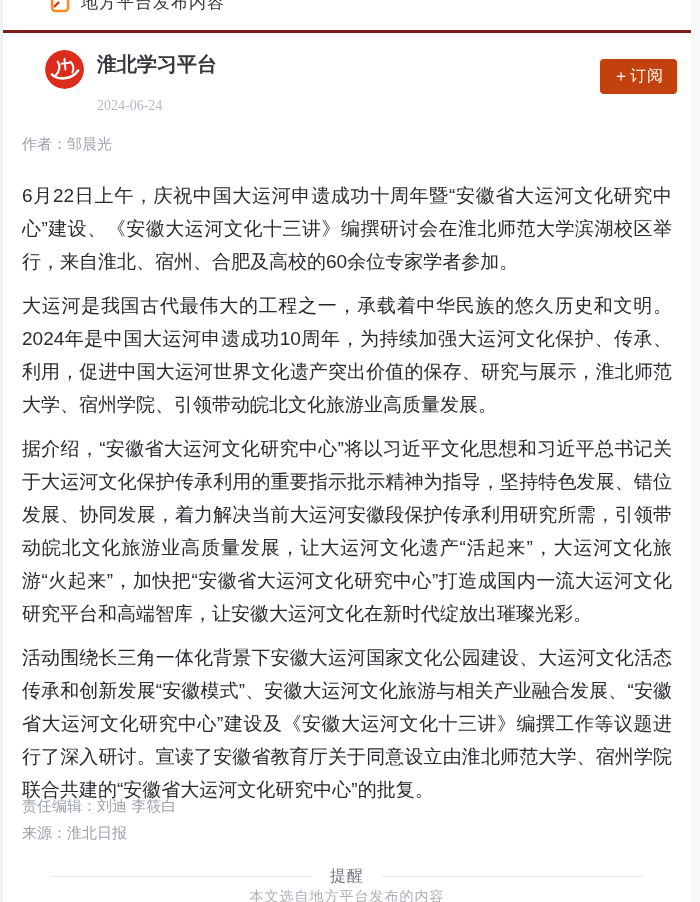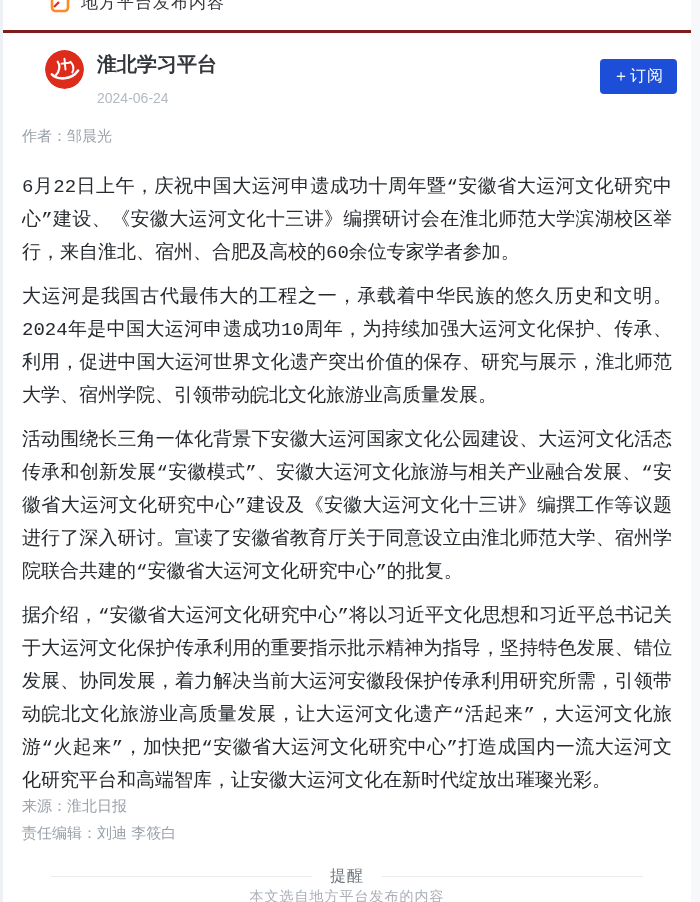--- a/index.html
+++ b/index.html
@@ -16,34 +16,34 @@
   
   .header{height:30px;overflow:hidden;border-bottom:3px solid #7f1d1d;}
   .header-inner{display:flex;align-items:center;gap:11px;margin-top:-9px;padding-left:47px;}
   .hdr-icon{width:20px;height:20px;display:inline-block;flex:0 0 auto;}
   .hdr-label{font-size:17px;color:#33363a;letter-spacing:1px;}
   
   .publisher{position:relative;margin-top:17px;padding-left:42px;display:flex;align-items:flex-start;}
   .avatar{width:39px;height:39px;border-radius:50%;overflow:hidden;flex:0 0 auto;cursor:pointer;}
   .pub-meta{margin-left:13px;padding-top:1px;}
   .pub-name{font-size:20px;font-weight:bold;color:#33363a;cursor:pointer;}
-  .pub-date{font-size:14px;color:#b3b9c2;margin-top:12px;}
+  .pub-date{font-size:14px;color:#b3b9c2;margin-top:20px;font-family:Liberation Serif, serif;}
   .subscribe{
     position:absolute;right:14px;top:9px;
-    background:#1d4ed8;color:#ffffff;border:none;border-radius:4px;
+    background:#c2410c;color:#ffffff;border:none;border-radius:4px;
     font-size:16px;padding:7px 13px;cursor:pointer;
     font-family:inherit;letter-spacing:1px;
   }
   
   .author{margin:21px 0 0 19px;font-size:15px;color:#9ba1aa;font-family:Liberation Serif, serif;}
   
   .body-text{margin:25px 19px 0 19px;height:628px;overflow:hidden;}
   .body-text p{
     margin:0 0 11px 0;font-size:19px;line-height:33px;color:#262a2e;
-    text-align:justify;text-justify:inter-ideograph;font-family:Liberation Mono, monospace;
+    text-align:justify;text-justify:inter-ideograph;
   }
   
   .meta{position:absolute;left:19px;top:797px;font-size:15px;color:#9ba1aa;}
   .meta .m-line{margin-bottom:8px;}
   
   .reminder{
     position:absolute;left:48px;right:48px;top:866px;
     display:flex;align-items:center;gap:18px;text-align:center;
   }
   .reminder .line{flex:1;height:1px;background:#e9ebee;}
@@ -90,27 +90,27 @@
         <div class="pub-date">2024-06-24</div>
       </div>
       <button class="subscribe">＋订阅</button>
     </div>
 
     <div class="author">作者：邹晨光</div>
 
     <div class="body-text">
       <p>6月22日上午，庆祝中国大运河申遗成功十周年暨“安徽省大运河文化研究中心”建设、《安徽大运河文化十三讲》编撰研讨会在淮北师范大学滨湖校区举行，来自淮北、宿州、合肥及高校的60余位专家学者参加。</p>
       <p>大运河是我国古代最伟大的工程之一，承载着中华民族的悠久历史和文明。2024年是中国大运河申遗成功10周年，为持续加强大运河文化保护、传承、利用，促进中国大运河世界文化遗产突出价值的保存、研究与展示，淮北师范大学、宿州学院、引领带动皖北文化旅游业高质量发展。</p>
+      <p>据介绍，“安徽省大运河文化研究中心”将以习近平文化思想和习近平总书记关于大运河文化保护传承利用的重要指示批示精神为指导，坚持特色发展、错位发展、协同发展，着力解决当前大运河安徽段保护传承利用研究所需，引领带动皖北文化旅游业高质量发展，让大运河文化遗产“活起来”，大运河文化旅游“火起来”，加快把“安徽省大运河文化研究中心”打造成国内一流大运河文化研究平台和高端智库，让安徽大运河文化在新时代绽放出璀璨光彩。</p>
       <p>活动围绕长三角一体化背景下安徽大运河国家文化公园建设、大运河文化活态传承和创新发展“安徽模式”、安徽大运河文化旅游与相关产业融合发展、“安徽省大运河文化研究中心”建设及《安徽大运河文化十三讲》编撰工作等议题进行了深入研讨。宣读了安徽省教育厅关于同意设立由淮北师范大学、宿州学院联合共建的“安徽省大运河文化研究中心”的批复。</p>
-      <p>据介绍，“安徽省大运河文化研究中心”将以习近平文化思想和习近平总书记关于大运河文化保护传承利用的重要指示批示精神为指导，坚持特色发展、错位发展、协同发展，着力解决当前大运河安徽段保护传承利用研究所需，引领带动皖北文化旅游业高质量发展，让大运河文化遗产“活起来”，大运河文化旅游“火起来”，加快把“安徽省大运河文化研究中心”打造成国内一流大运河文化研究平台和高端智库，让安徽大运河文化在新时代绽放出璀璨光彩。</p>
     </div>
 
     <div class="meta">
+      <div class="m-line">责任编辑：刘迪 李筱白</div>
       <div class="m-line">来源：淮北日报</div>
-      <div class="m-line">责任编辑：刘迪 李筱白</div>
     </div>
 
     <div class="reminder">
       <span class="line"></span>
       <span class="rem-label">提醒</span>
       <span class="line"></span>
     </div>
 
     <div class="partial">本文选自地方平台发布的内容</div>
 

